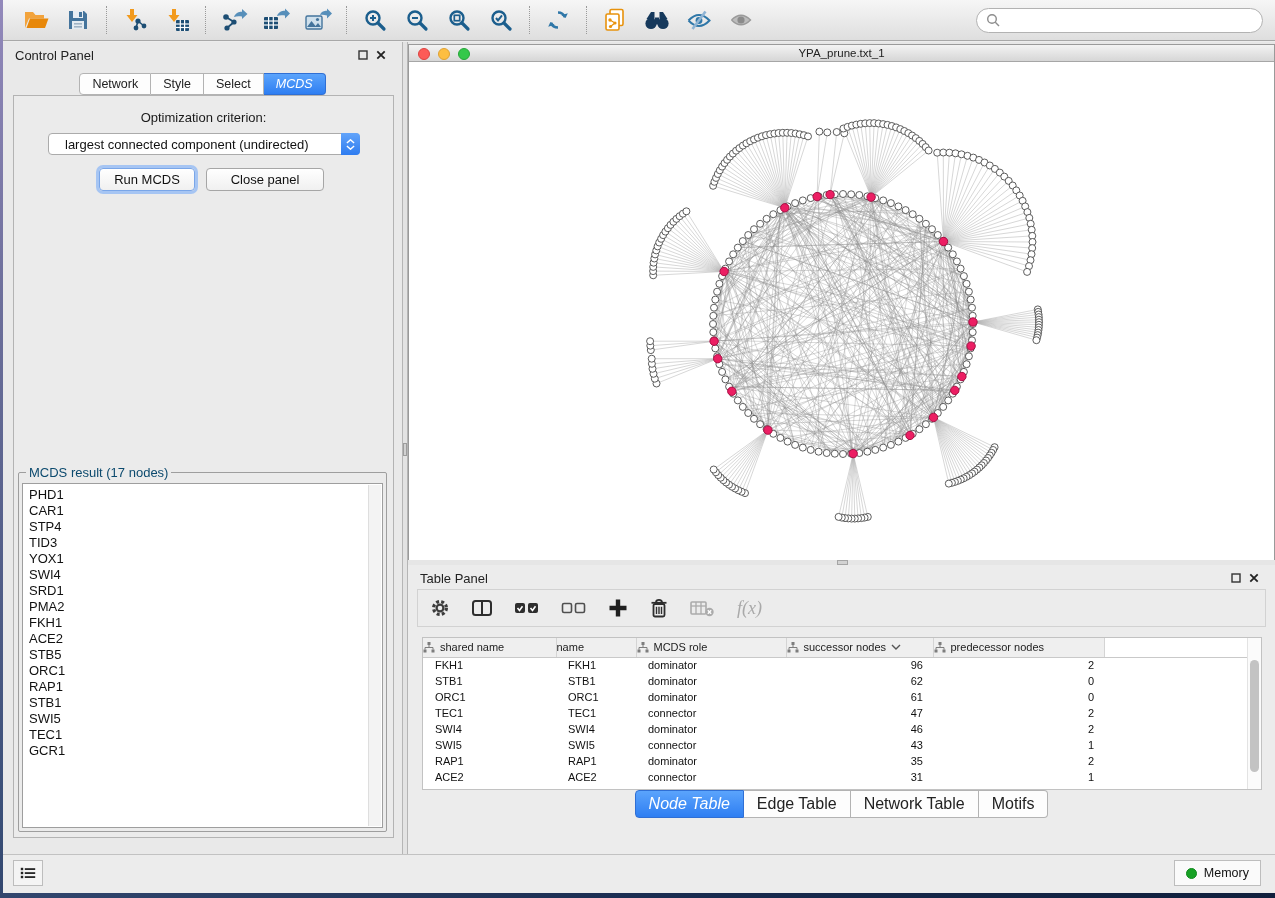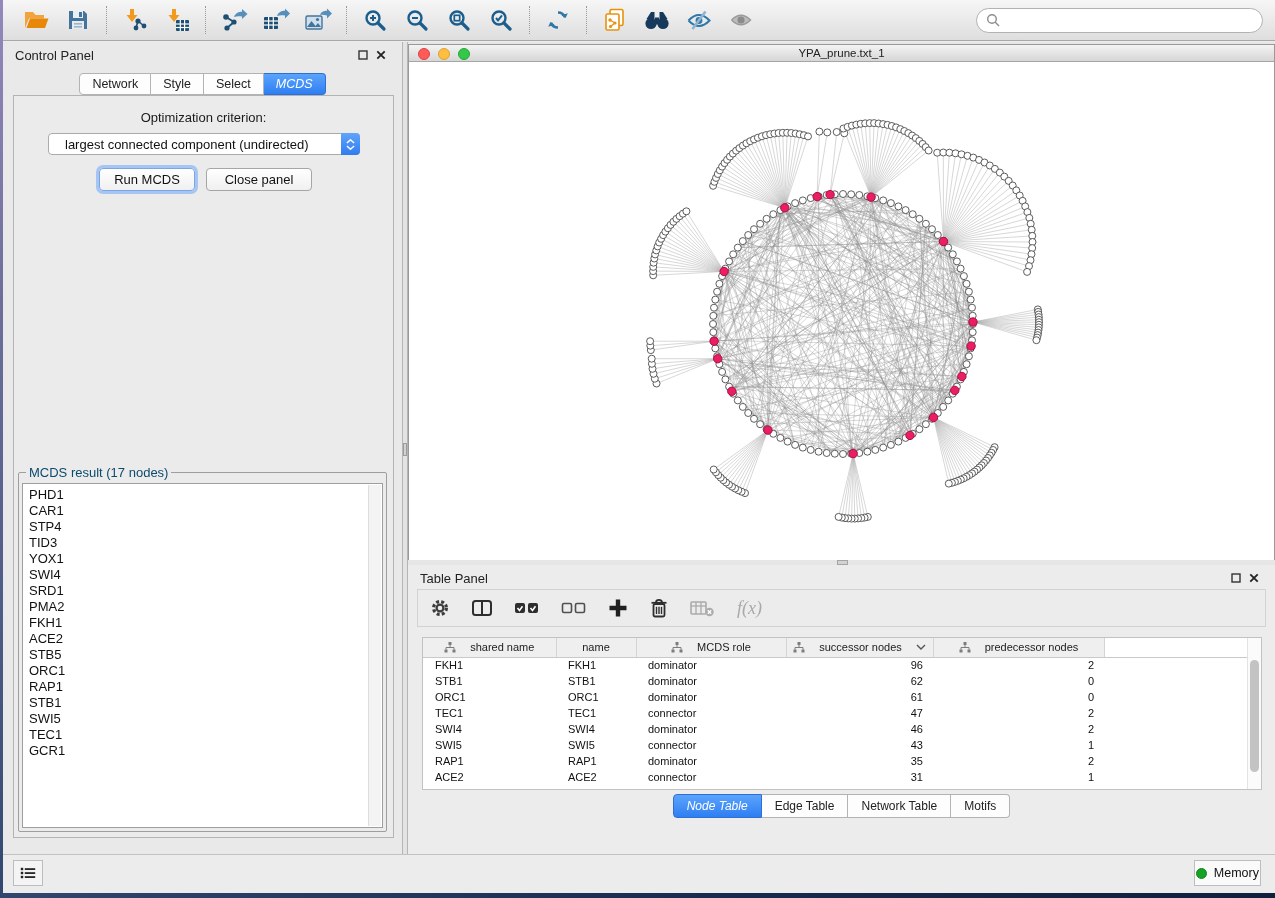--- a/index.html
+++ b/index.html
@@ -45,21 +45,21 @@
   .opt-label { position:absolute; top:14px; left:0; right:0; text-align:center; font-size:13px; color:#1a1a1a; }
   .select { position:absolute; top:37px; left:34px; width:312px; height:22px; background:#fff;
     border:1px solid #ababab; border-radius:4px; display:flex; align-items:center; }
   .select .sel-text { flex:1; font-size:13px; padding-left:16px; color:#111; white-space:nowrap; overflow:hidden; }
   .select .stepper { width:19px; height:22px; margin:-1px -1px -1px 0; border-radius:0 4px 4px 0;
     background:linear-gradient(#62a4fa,#2e7cf0); display:flex; flex-direction:column; align-items:center; justify-content:center; gap:1px; }
   .btn-row { position:absolute; top:72px; left:0; right:0; height:24px; }
   .push-btn { position:absolute; height:23px; font-size:13px; color:#111; border:1px solid #a6a6a6; border-radius:4px;
     background:linear-gradient(#ffffff,#f0f0f0); font-family:"Liberation Sans", sans-serif; }
   .run-btn { left:85px; width:96px; box-shadow:0 0 0 3px rgba(110,165,250,.55); border-color:#7aa6e8; }
-  .closep-btn { left:192px; width:106px; }
+  .closep-btn { left:192px; width:118px; }
   fieldset.mcds { position:absolute; left:4px; right:6px; top:369px; bottom:5px; margin:0;
     border:1px solid #9e9e9e; border-radius:2px; padding:3px; }
   fieldset.mcds legend { font-size:13px; color:#0c4a6e; padding:0 3px; margin-left:4px; }
   .mcds-list { position:relative; width:100%; height:100%; background:#fff; border:1px solid #9e9e9e; overflow:hidden;
     padding:3px 0 0 6px; }
   .mcds-item { font-size:13px; line-height:16px; color:#111; }
   .mcds-track { position:absolute; top:1px; right:1px; bottom:1px; width:13px; background:#f3f3f3; border-left:1px solid #dedede; }
 
   
   .net-window { position:absolute; left:0; right:0; top:2px; height:580px; border:1px solid #9a9a9a; background:#fff; }
@@ -77,34 +77,34 @@
   
   .table-panel { position:absolute; left:0; right:0; top:523px; bottom:0; background:#ececec; }
   .tp-toolbar { position:absolute; top:24px; left:9px; right:9px; height:38px; background:#ececec;
     border:1px solid #d2d2d2; display:flex; align-items:center; padding:0 12px; gap:21px; }
   .tp-btn { background:none; border:none; padding:0; display:flex; align-items:center; }
   .tbl-wrap { position:absolute; top:72px; left:14px; right:13px; bottom:64px; background:#fff; border:1px solid #c2c2c2; overflow:hidden; }
   table.node-table { border-collapse:collapse; table-layout:fixed; width:100%; font-size:11px; color:#111; }
   table.node-table th { height:19px; background:#efefef; border-bottom:1px solid #c9c9c9; border-right:1px solid #d4d4d4;
     font-weight:normal; font-size:11px; color:#222; padding:0; }
   table.node-table th.filler { background:#fff; border-right:none; }
-  .hwrap { display:flex; align-items:center; justify-content:center; gap:14px; }
+  .hwrap { display:flex; align-items:center; gap:5px; }
   table.node-table td { height:16px; padding:0 0 0 12px; white-space:nowrap; overflow:hidden; }
   table.node-table td.c4, table.node-table td.c5 { text-align:right; padding:0 10px 0 0; }
   .vtrack { position:absolute; top:0; right:0; bottom:0; width:14px; background:#fbfbfb; border-left:1px solid #e3e3e3; }
   .vthumb { position:absolute; left:2px; right:2px; top:22px; height:112px; border-radius:6px; background:#c3c3c3; }
   .tp-tabs { position:absolute; bottom:36px; left:0; right:0; display:flex; justify-content:center; }
-  .tp-tabs .seg { font-size:12px; padding:4px 13px; }
+  .tp-tabs .seg { font-size:16px; padding:4px 13px; }
 
   
   .statusbar { position:absolute; left:0; right:0; bottom:0; height:39px; background:#ececec; border-top:1px solid #c2c2c2; }
   .list-btn { position:absolute; left:10px; top:5px; width:30px; height:26px; background:#f4f4f4; border:1px solid #bdbdbd;
     display:flex; align-items:center; justify-content:center; }
   .mem-btn { position:absolute; right:14px; top:5px; height:26px; background:#fafafa; border:1px solid #bdbdbd;
-    display:flex; align-items:center; gap:7px; padding:0 1px; font-size:12.5px; color:#111; font-family:"Liberation Sans", sans-serif; }
+    display:flex; align-items:center; gap:7px; padding:0 11px; font-size:12.5px; color:#111; font-family:"Liberation Sans", sans-serif; }
   .mem-dot { width:11px; height:11px; border-radius:50%; background:#17a125; border:1px solid #0f8a1c; }
 </style>
 </head>
 <body>
 
 <div class="app">
 
   <div class="toolbar">
     <button class="tb-btn">
       <svg viewBox="0 0 26 24" width="26" height="24">

